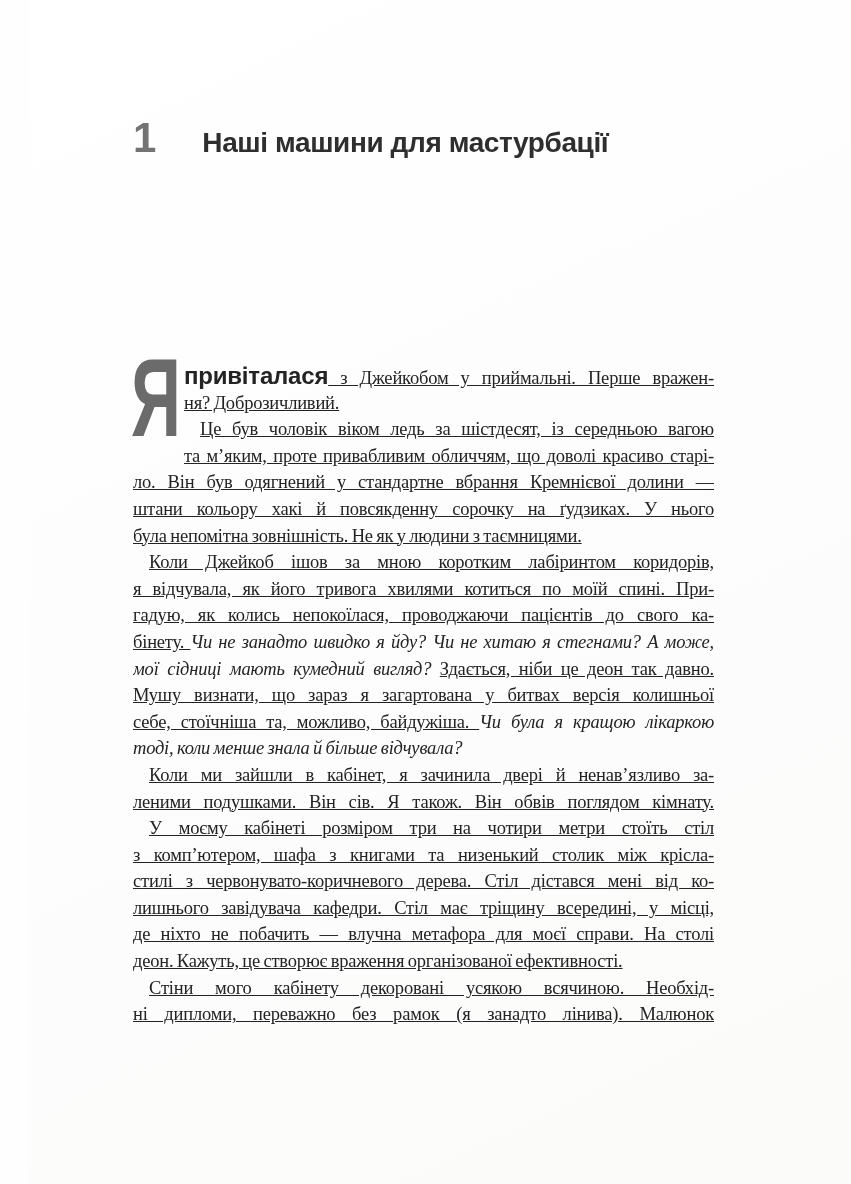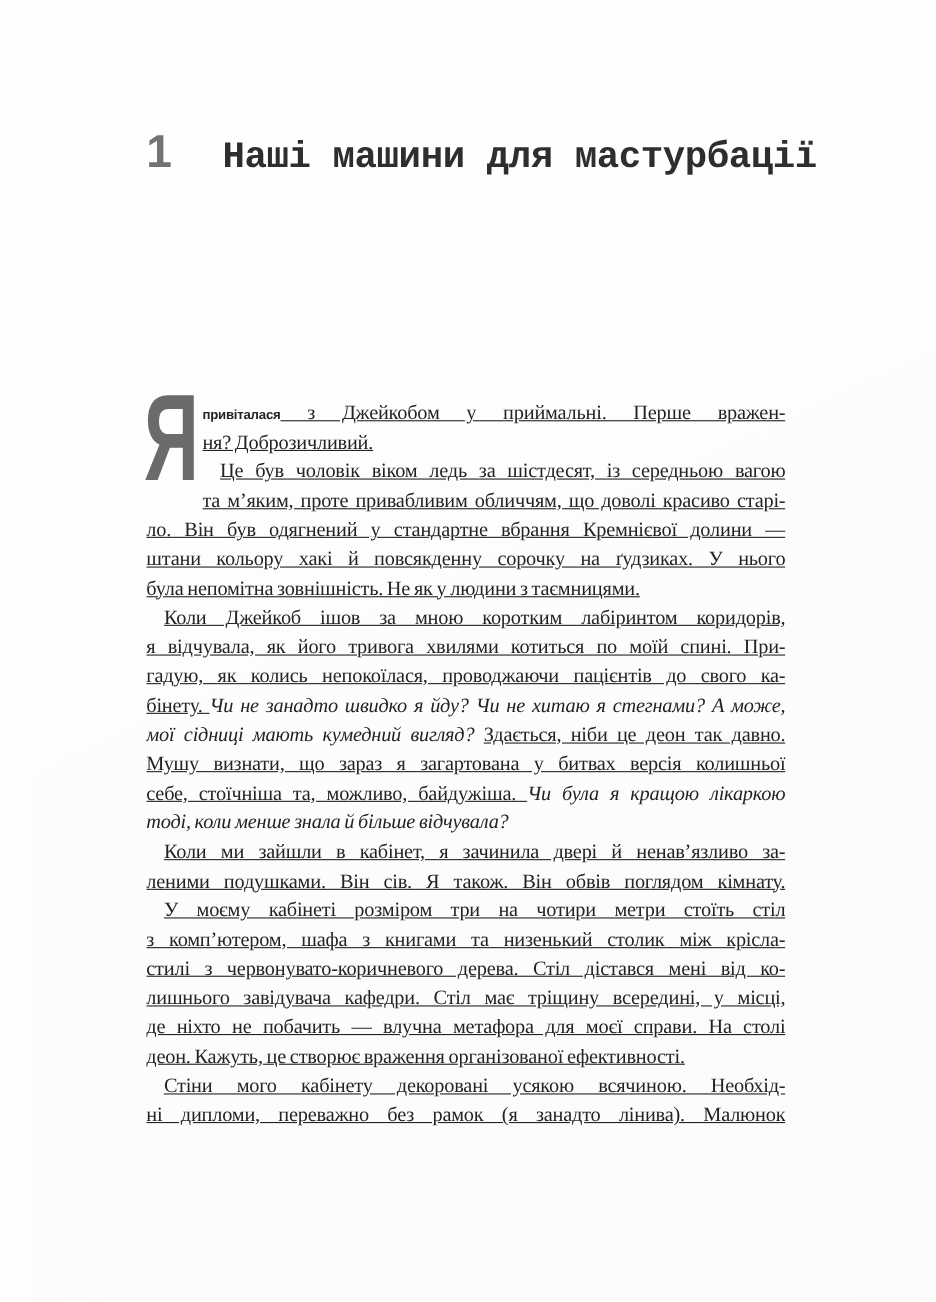--- a/index.html
+++ b/index.html
@@ -25,23 +25,23 @@
     position: absolute; left: 133px; top: 117px;
     display: flex; align-items: baseline;
   }
   .chapter-number {
     font-family: "Liberation Sans", sans-serif;
     font-weight: bold;
     font-size: 42px; line-height: 1;
     color: #737373;
   }
   .chapter-title {
-    font-family: Liberation Mono, monospace;
+    font-family: Liberation Sans, sans-serif;
     font-weight: bold;
-    font-size: 34px; line-height: 1;
+    font-size: 28px; line-height: 1;
     letter-spacing: -0.4px;
     color: #2e2e2e;
     margin-left: 46px;
   }
 
   .dropcap {
     position: absolute; left: 131px; top: 358px;
     font-family: "Liberation Sans", sans-serif;
     font-weight: bold;
     font-size: 112px; line-height: 80px;
@@ -69,21 +69,21 @@
     height: 26.6px;
     overflow: hidden;
   }
   .line.last { text-align-last: left; }
   .line.indent { text-indent: 16px; }
   .seg-r { font-style: normal; text-decoration: underline; }
   .seg-i { font-style: italic; }
   .seg-b {
     font-family: "Liberation Sans", sans-serif;
     font-weight: bold;
-    font-size: 12px;
+    font-size: 24px;
     letter-spacing: -0.2px;
   }
 </style>
 </head>
 <body>
 
 <div class="page">
   <div class="scan-edge"></div>
 
   <div class="chapter-header">

